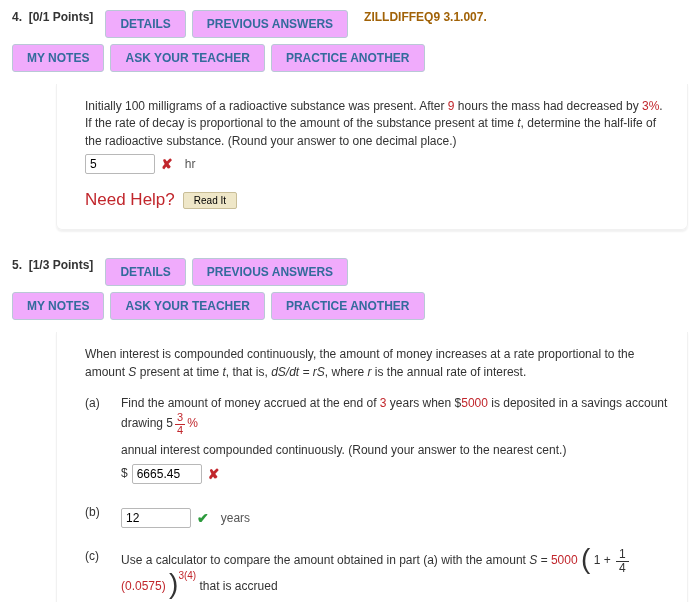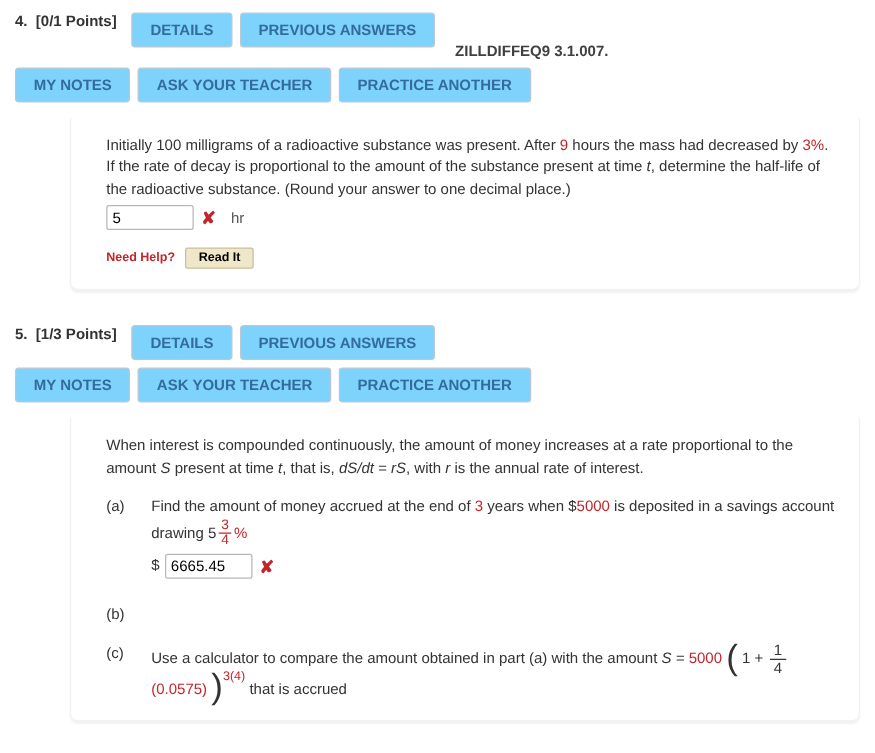--- a/index.html
+++ b/index.html
@@ -9,29 +9,29 @@
     background: #fff;
     margin: 0;
     padding: 10px 12px;
     width: 676px;
   }
   .question-block { margin-bottom: 28px; }
   .q-header { display: flex; flex-wrap: wrap; align-items: flex-start; gap: 6px; padding-bottom: 6px; }
   .q-number { font-weight: bold; margin-right: 6px; white-space: nowrap; }
   .btn {
     border: 1px solid #b9c8d6;
-    background: #7dd3fc;
+    background: #f0abfc;
     color: #336b9c;
     font-weight: bold;
     font-size: 12px;
     padding: 6px 14px;
     border-radius: 3px;
     cursor: pointer;
   }
-  .code-ref { margin-left: 10px; font-weight: bold; color: #404040; margin-top: 24px; }
+  .code-ref { margin-left: 10px; font-weight: bold; color: #a16207; }
   .q-body {
     margin-left: 44px;
     margin-top: 6px;
     border-bottom-left-radius: 6px;
     border-bottom-right-radius: 6px;
     padding: 14px 16px 16px 28px;
     box-shadow: 0 2px 2px rgba(0,0,0,0.06);
     border: 1px solid #f1f1f1;
     border-top: none;
     line-height: 1.45;
@@ -42,26 +42,26 @@
     padding: 2px 4px;
     font-size: 12px;
     width: 60px;
     border-radius: 2px;
   }
   .mark-x, .mark-v { font-weight: bold; font-size: 14px; display: inline-block; vertical-align: middle; margin: 0 2px; }
   .mark-x { color: #c1262c; }
   .mark-v { color: #2c9a3c; }
   .unit { color: #555; margin-left: 6px; text-align: right; }
   .need-help { margin-top: 14px; display: flex; align-items: center; gap: 8px; }
-  .need-help-label { font-weight: bold; color: #c1262c; font-size: 10px; }
+  .need-help-label { font-weight: normal; color: #c1262c; font-size: 17px; }
   .read-it {
     background: #efe7c8;
     border: 1px solid #c9be98;
     font-size: 10px;
-    font-weight: bold;
+    font-weight: normal;
     padding: 2px 10px;
     border-radius: 2px;
     cursor: pointer;
   }
   .q-row { display:flex; align-items: center; margin-top: 4px; margin-bottom: 6px; gap: 4px; }
   .part { display:flex; gap:14px; margin-top:14px; }
   .part-label { width:22px; flex-shrink:0; }
   .frac { display:inline-block; vertical-align: middle; text-align:center; font-size: 11px; line-height:1.05; margin: 0 2px; color:#c1262c; }
   .frac .num { display:block; border-bottom:1px solid #c1262c; padding:0 2px; }
   .frac .den { display:block; padding:0 2px; }
@@ -115,40 +115,46 @@
     <button class="btn">DETAILS</button>
     <button class="btn">PREVIOUS ANSWERS</button>
   </div>
   <div class="q-header" style="padding-top:0">
     <button class="btn">MY NOTES</button>
     <button class="btn">ASK YOUR TEACHER</button>
     <button class="btn">PRACTICE ANOTHER</button>
   </div>
   <div class="q-body">
     <div>
-      <span>When interest is compounded continuously, the amount of money increases at a rate proportional to the amount </span><span class="italic">S</span><span> present at time </span><span class="italic">t</span><span>, that is, </span><span class="italic">dS/dt = rS</span><span>, with </span><span class="italic">r</span><span> is the annual rate of interest.</span>
+      <span>When interest is compounded continuously, the amount of money increases at a rate proportional to the amount </span><span class="italic">S</span><span> present at time </span><span class="italic">t</span><span>, that is, </span><span class="italic">dS/dt = rS</span><span>, where </span><span class="italic">r</span><span> is the annual rate of interest.</span>
     </div>
 
     <div class="part">
       <div class="part-label">(a)</div>
       <div style="flex:1">
         <div>
           <span>Find the amount of money accrued at the end of </span><span class="red">3</span><span> years when $</span><span class="red">5000</span><span> is deposited in a savings account drawing 5</span><span class="frac"><span class="num">3</span><span class="den">4</span></span><span class="red">%</span>
         </div>
+        <div style="margin-top:6px">annual interest compounded continuously. (Round your answer to the nearest cent.)</div>
         <div class="q-row">
           <span>$</span>
           <input type="text" value="6665.45" style="">
           <span class="mark-x">✘</span>
         </div>
       </div>
     </div>
 
     <div class="part">
       <div class="part-label">(b)</div>
       <div style="flex:1">
+        <div class="q-row">
+          <input type="text" value="12" style="">
+          <span class="mark-v">✔</span>
+          <span class="unit">years</span>
+        </div>
       </div>
     </div>
 
     <div class="part">
       <div class="part-label">(c)</div>
       <div style="flex:1">
         <div>
           <span>Use a calculator to compare the amount obtained in part (a) with the amount </span>
           <span class="italic">S = </span>
           <span class="red">5000</span>

